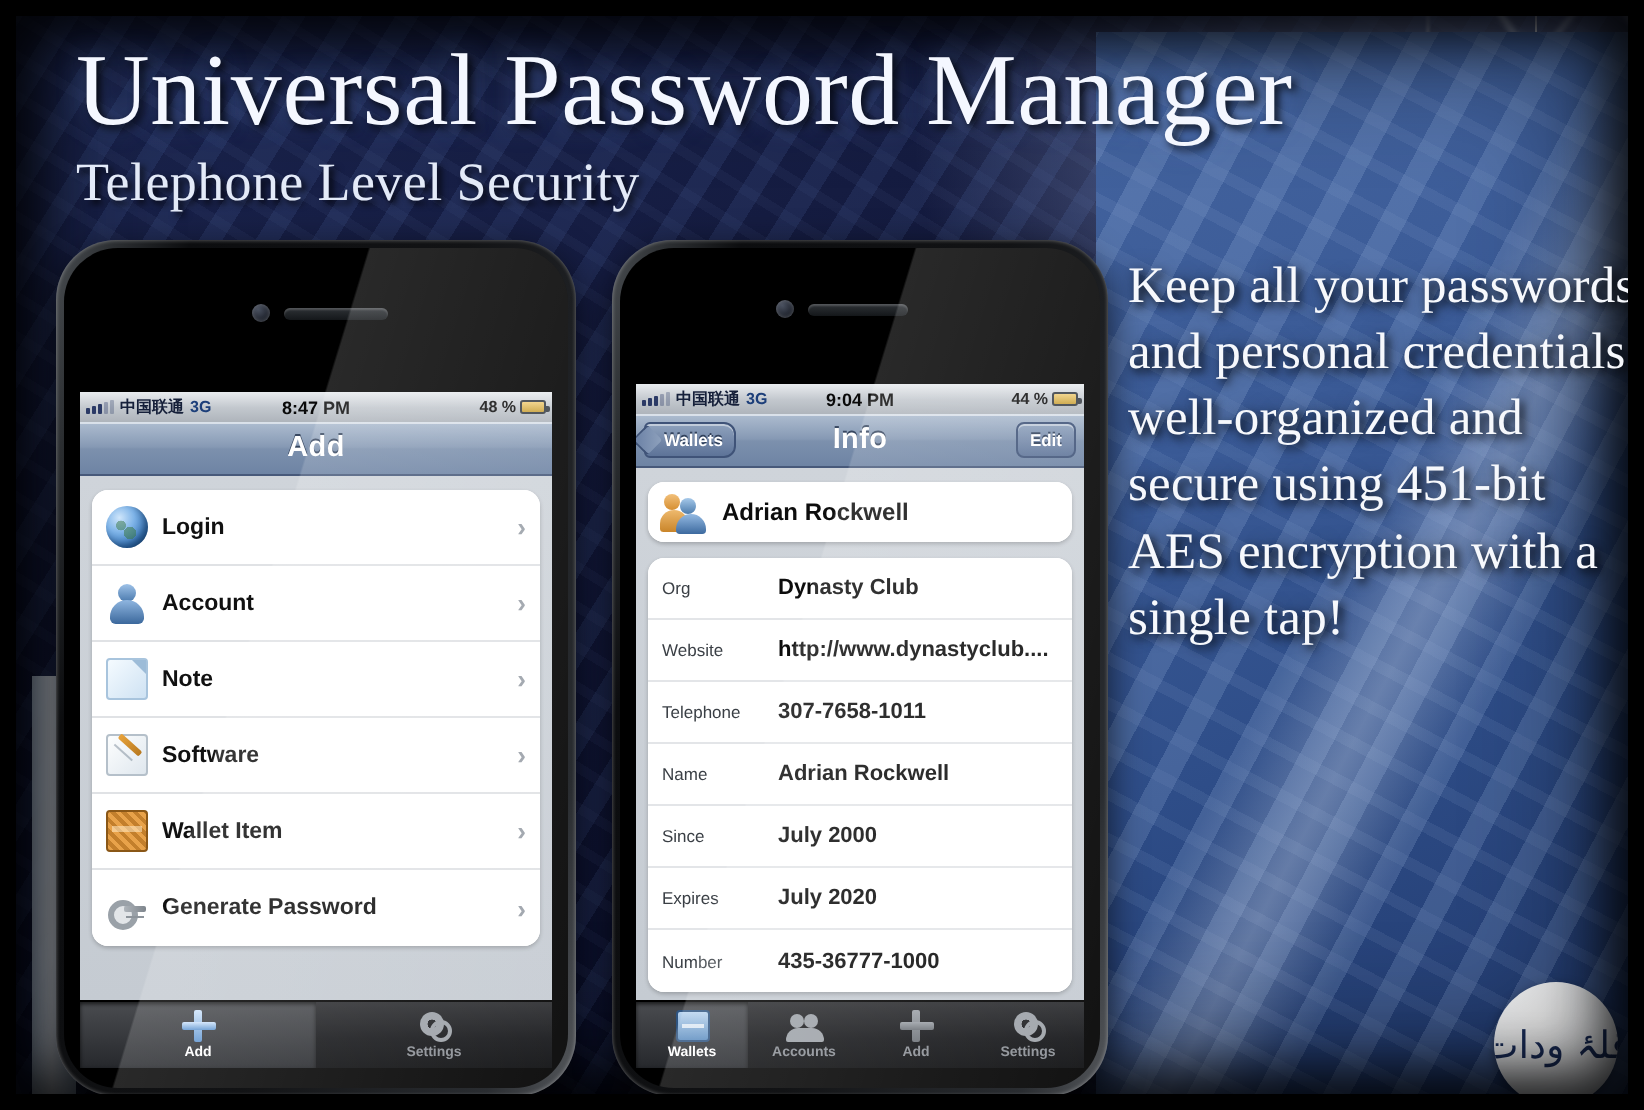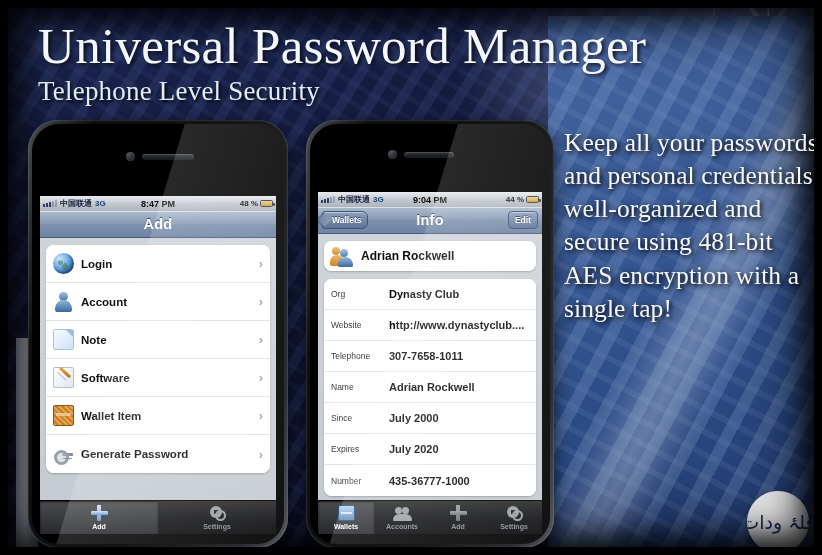--- a/index.html
+++ b/index.html
@@ -323,21 +323,21 @@
 
     </div>
 
     <div class="pale-band"></div>
 
     <div class="hdr">
       <div class="title">Universal Password Manager</div>
       <div class="subtitle">Telephone Level Security</div>
     </div>
 
-    <div class="promo">Keep all your passwords and personal credentials well-organized and secure using 481-bit AES encryption with a single tap!</div>
+    <div class="promo">Keep all your passwords and personal credentials well-organized and secure using 451-bit AES encryption with a single tap!</div>
 
     <div class="badge">
       <span>قلۂ ودات</span>
     </div>
 
     <div class="phone" style="left:20px; top:112px; width:260px; height:428px;">
       <div class="body">
         <div class="glass">
           <div class="cam" style="left:94px; top:28px;"></div>
           <div class="spk" style="left:110px; top:30px; width:52px;"></div>

